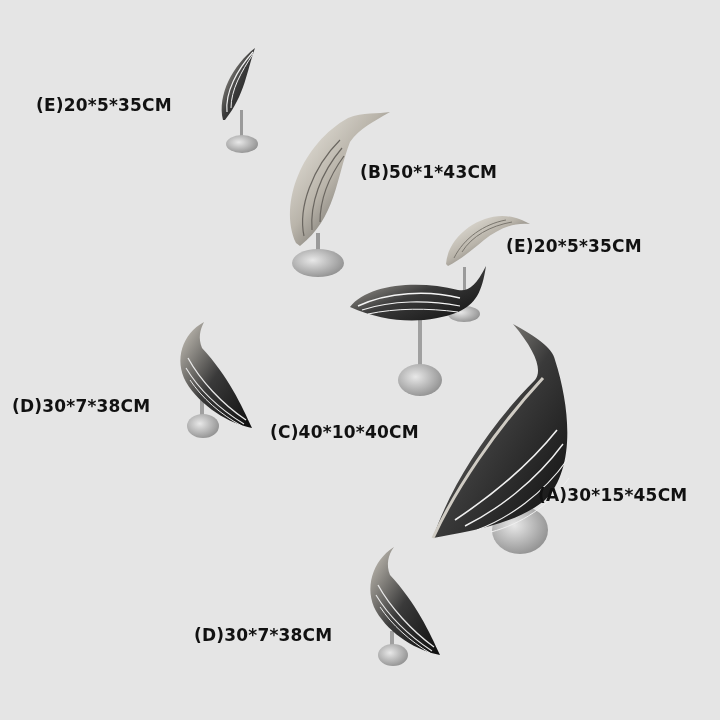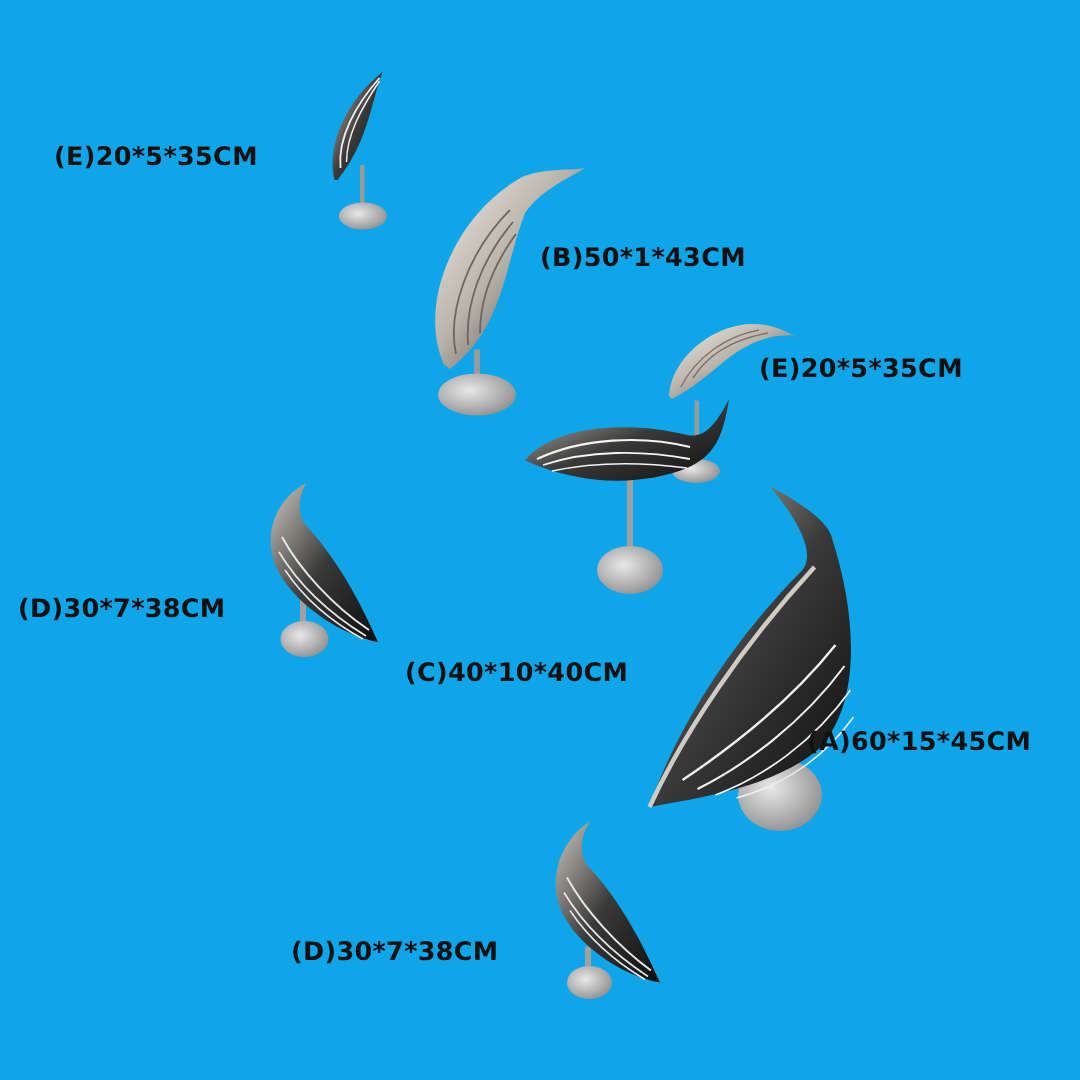--- a/index.html
+++ b/index.html
@@ -1,16 +1,16 @@
 <!DOCTYPE html>
 <html><head>
 <meta charset="utf-8">
 <style>
   html, body { margin: 0; padding: 0; background: #ffffff; }
-  .canvas { position: relative; width: 720px; height: 720px; background: #0ea5e9; overflow: hidden; }
+  .canvas { position: relative; width: 720px; height: 720px; background: #e5e5e5; overflow: hidden; }
   .label {
     position: absolute;
     font-family: "DejaVu Sans", sans-serif;
     font-weight: bold;
     font-size: 17px;
     letter-spacing: 0.2px;
     color: #111111;
     white-space: nowrap;
   }
   .sculpture { position: absolute; }
@@ -115,17 +115,17 @@
       <path d="M16,40 C28,62 50,86 72,102" stroke="#e8e8e8" stroke-width="1.3" fill="none"></path>
       <path d="M14,50 C26,70 46,90 70,106" stroke="#e8e8e8" stroke-width="1.1" fill="none"></path>
       <path d="M18,62 C30,80 48,96 68,108" stroke="#e8e8e8" stroke-width="1" fill="none"></path>
     </svg>
   </div>
 
   <div class="label" style="left:36px;top:95px;">(E)20*5*35CM</div>
   <div class="label" style="left:360px;top:162px;">(B)50*1*43CM</div>
   <div class="label" style="left:506px;top:236px;">(E)20*5*35CM</div>
   <div class="label" style="left:12px;top:396px;">(D)30*7*38CM</div>
-  <div class="label" style="left:270px;top:422px;margin-top:17px;">(C)40*10*40CM</div>
-  <div class="label" style="left:538px;top:485px;">(A)60*15*45CM</div>
+  <div class="label" style="left:270px;top:422px;">(C)40*10*40CM</div>
+  <div class="label" style="left:538px;top:485px;">(A)30*15*45CM</div>
   <div class="label" style="left:194px;top:625px;">(D)30*7*38CM</div>
 
 </div>
 
 </body></html>

